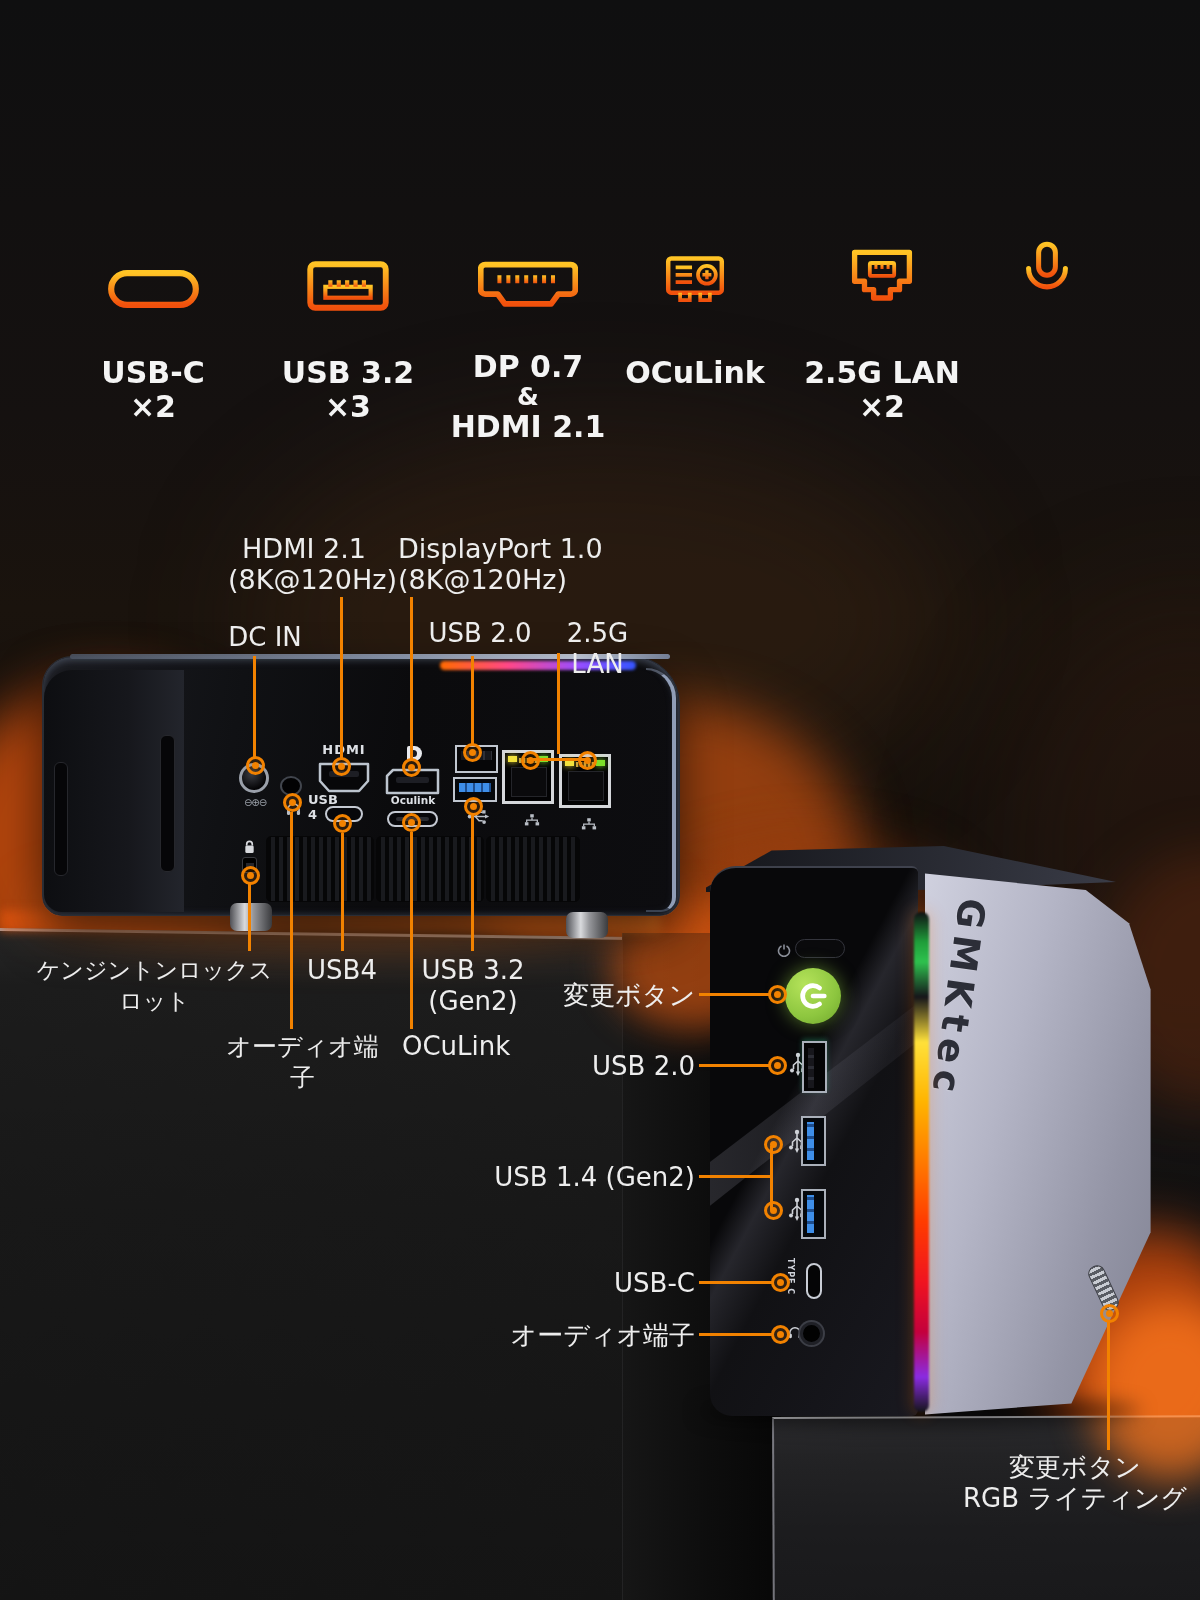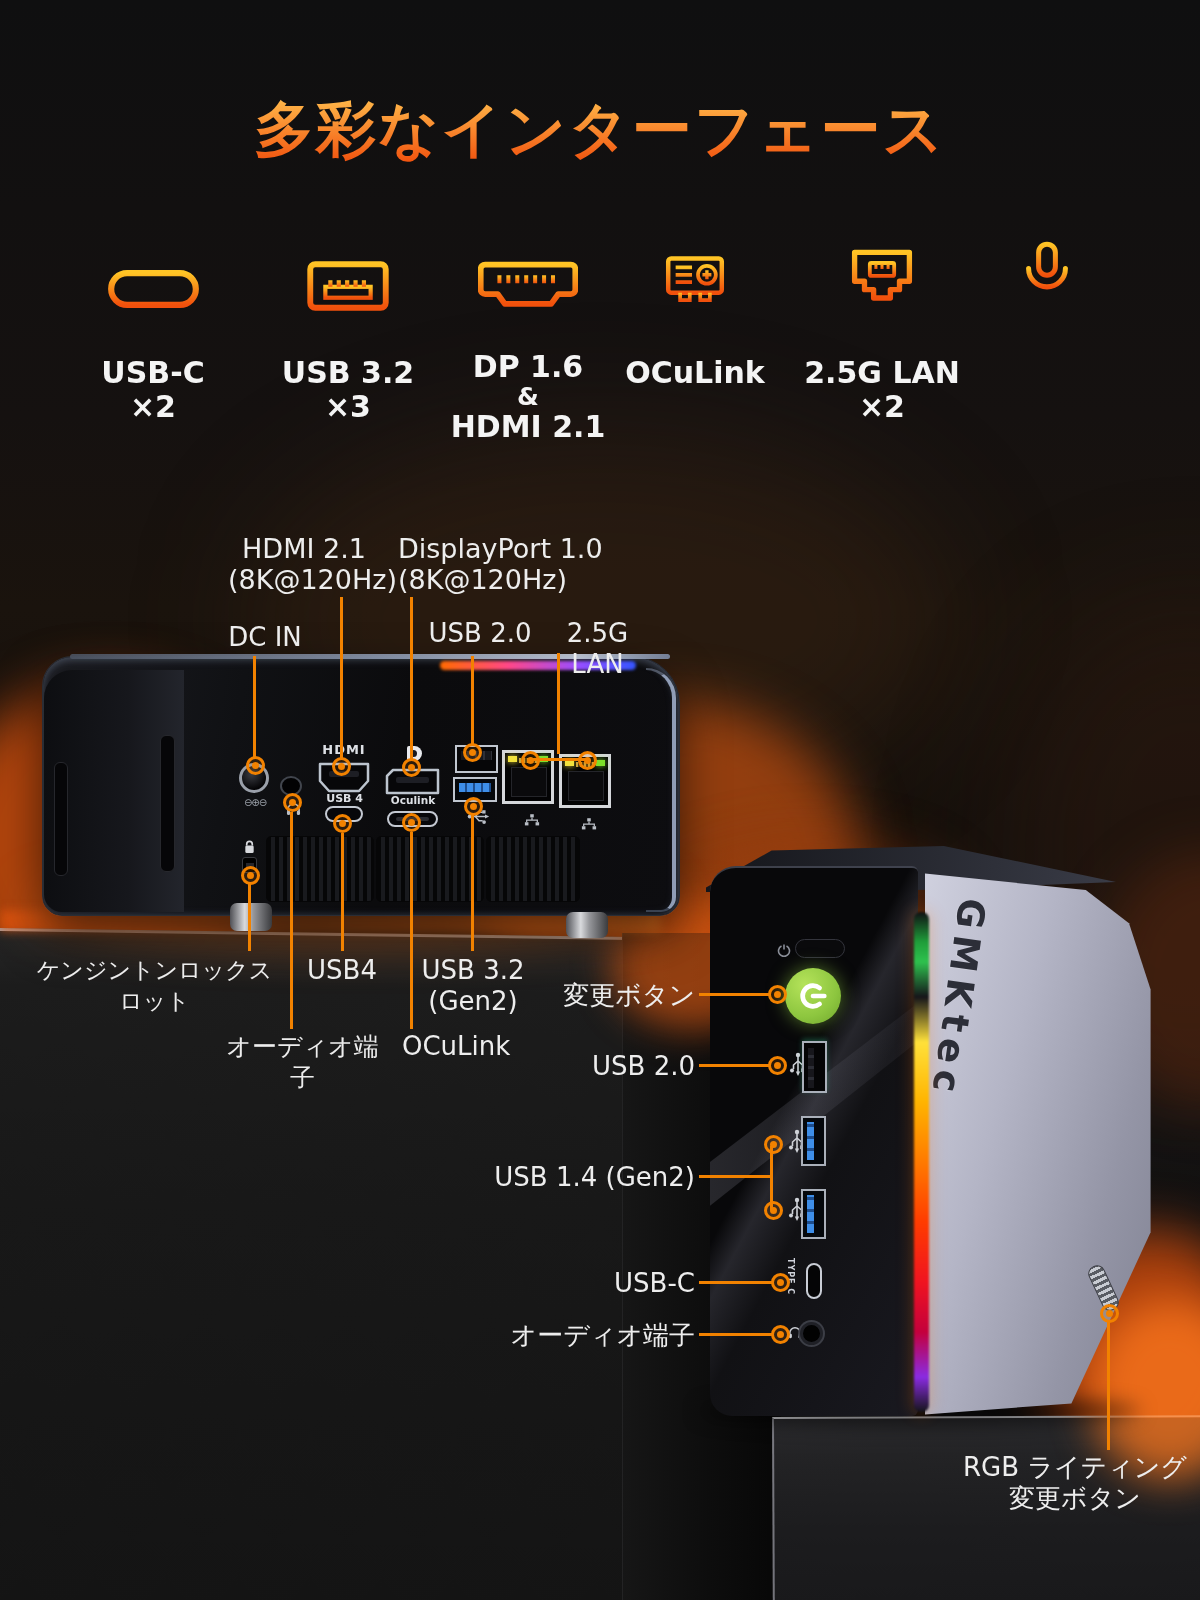--- a/index.html
+++ b/index.html
@@ -42,21 +42,20 @@
 <div class="stage">
 
   <div class="glow" style="left:250px;top:430px;width:700px;height:380px;background:rgba(80,45,20,.28);filter:blur(60px);z-index:1;"></div>
   <div class="glow" style="left:1000px;top:600px;width:380px;height:500px;background:rgba(60,30,15,.3);filter:blur(60px);z-index:1;"></div>
   <div class="glow" style="left:-60px;top:680px;width:340px;height:330px;background:rgba(228,86,14,.75);z-index:5;"></div>
   <div class="glow" style="left:480px;top:700px;width:380px;height:330px;background:rgba(225,90,16,.6);z-index:5;"></div>
   <div class="glow" style="left:660px;top:840px;width:300px;height:130px;background:rgba(160,62,12,.4);z-index:5;"></div>
   <div class="glow" style="left:1100px;top:850px;width:220px;height:260px;background:rgba(120,50,15,.35);z-index:5;"></div>
   <div class="glow" style="left:1040px;top:1230px;width:220px;height:250px;background:rgba(240,85,12,.7);z-index:5;"></div>
 
-  <div class="title">多彩なインターフェース</div>
 
   <div class="icol" style="left:53px;">
     <svg width="97" height="46" viewBox="0 0 110 52">
         <defs>
           <linearGradient id="g1" x1="0" y1="0" x2="0" y2="1">
             <stop offset="0" stop-color="#FFC425"></stop>
             <stop offset="1" stop-color="#F1500C"></stop>
           </linearGradient>
         </defs>
       <rect x="7" y="8" width="96" height="36" rx="18" fill="none" stroke="url(#g1)" stroke-width="7"></rect>
@@ -134,21 +133,21 @@
 
   <div class="ilbl" style="left:53px;">
       <span>USB-C</span>
       <span>×2</span>
     </div>
   <div class="ilbl" style="left:248px;">
       <span>USB 3.2</span>
       <span>×3</span>
     </div>
   <div class="ilbl" style="left:428px;top:350px;">
-      <span>DP 1.6</span>
+      <span>DP 0.7</span>
       <span class="amp">&amp;</span>
       <span>HDMI 2.1</span>
     </div>
   <div class="ilbl" style="left:595px;">
       <span>OCuLink</span>
     </div>
   <div class="ilbl" style="left:782px;">
       <span>2.5G LAN</span>
       <span>×2</span>
     </div>
@@ -192,21 +191,21 @@
         <path d="M2,10 V8 a6,6 0 0 1 12,0 v2" fill="none" stroke="#b9bec6" stroke-width="1.8"></path>
         <rect x="1" y="9" width="3.4" height="5" rx="1.5" fill="#b9bec6"></rect>
         <rect x="11.6" y="9" width="3.4" height="5" rx="1.5" fill="#b9bec6"></rect>
       </svg></div>
   <div class="print" style="left:319px;top:742px;width:50px;text-align:center;font-size:13px;letter-spacing:1px;"><span>HDMI</span></div>
   <div class="port" style="left:317px;top:762px;">
     <svg width="54" height="32" viewBox="0 0 54 32">
         <path d="M3,2 h48 v17 l-9,10 H12 L3,19 Z" fill="#070709" stroke="#bcc4ce" stroke-width="2.5" stroke-linejoin="round"></path>
         <rect x="12" y="9" width="30" height="6" rx="2" fill="#1d1e24"></rect>
       </svg></div>
-  <div class="print" style="left:325px;top:792px;width:38px;text-align:right;font-size:11px;"><span>USB 4</span></div>
+  <div class="print" style="left:308px;top:792px;width:38px;text-align:left;font-size:13px;"><span>USB 4</span></div>
   <div class="port" style="left:325px;top:806px;width:38px;height:16px;border-radius:8px;border:2px solid #c4c9d2;background:#07070a;"></div>
   <div class="port" style="left:407px;top:746px;width:15px;height:15px;border-radius:2px 8px 8px 2px;background:#e8eaee;">
     <span class="abs" style="left:3px;top:4px;width:7px;height:7px;border-radius:50%;background:#17181d;"></span>
     </div>
   <div class="port" style="left:384px;top:768px;">
     <svg width="57" height="27" viewBox="0 0 57 27">
         <path d="M9,2 H54 V25 H3 V8 Z" fill="#070709" stroke="#bcc4ce" stroke-width="2.5" stroke-linejoin="round"></path>
         <rect x="12" y="9" width="33" height="6" rx="2" fill="#1d1e24"></rect>
       </svg></div>
   <div class="print" style="left:390px;top:794px;width:46px;text-align:center;font-size:10.5px;"><span>Oculink</span></div>
@@ -418,17 +417,17 @@
   <div class="ring" style="left:771px;top:1273px;"></div>
   <div class="ring" style="left:771px;top:1325px;"></div>
   <div class="ring" style="left:1100px;top:1304px;"></div>
 
   <div class="lbl r" style="left:480px;top:980px;width:215px;">変更ボタン</div>
   <div class="lbl r" style="left:480px;top:1051px;width:215px;">USB 2.0</div>
   <div class="lbl r" style="left:450px;top:1162px;width:245px;">USB 1.4 (Gen2)</div>
   <div class="lbl r" style="left:480px;top:1268px;width:215px;">USB-C</div>
   <div class="lbl r" style="left:480px;top:1320px;width:215px;">オーディオ端子</div>
   <div class="lbl c" style="left:950px;top:1452px;width:250px;">
-    <span>RGB ライティング</span>
-      <span>変更ボタン</span>
+    <span>変更ボタン</span>
+      <span>RGB ライティング</span>
     </div>
 
 </div>
 
 </body></html>

